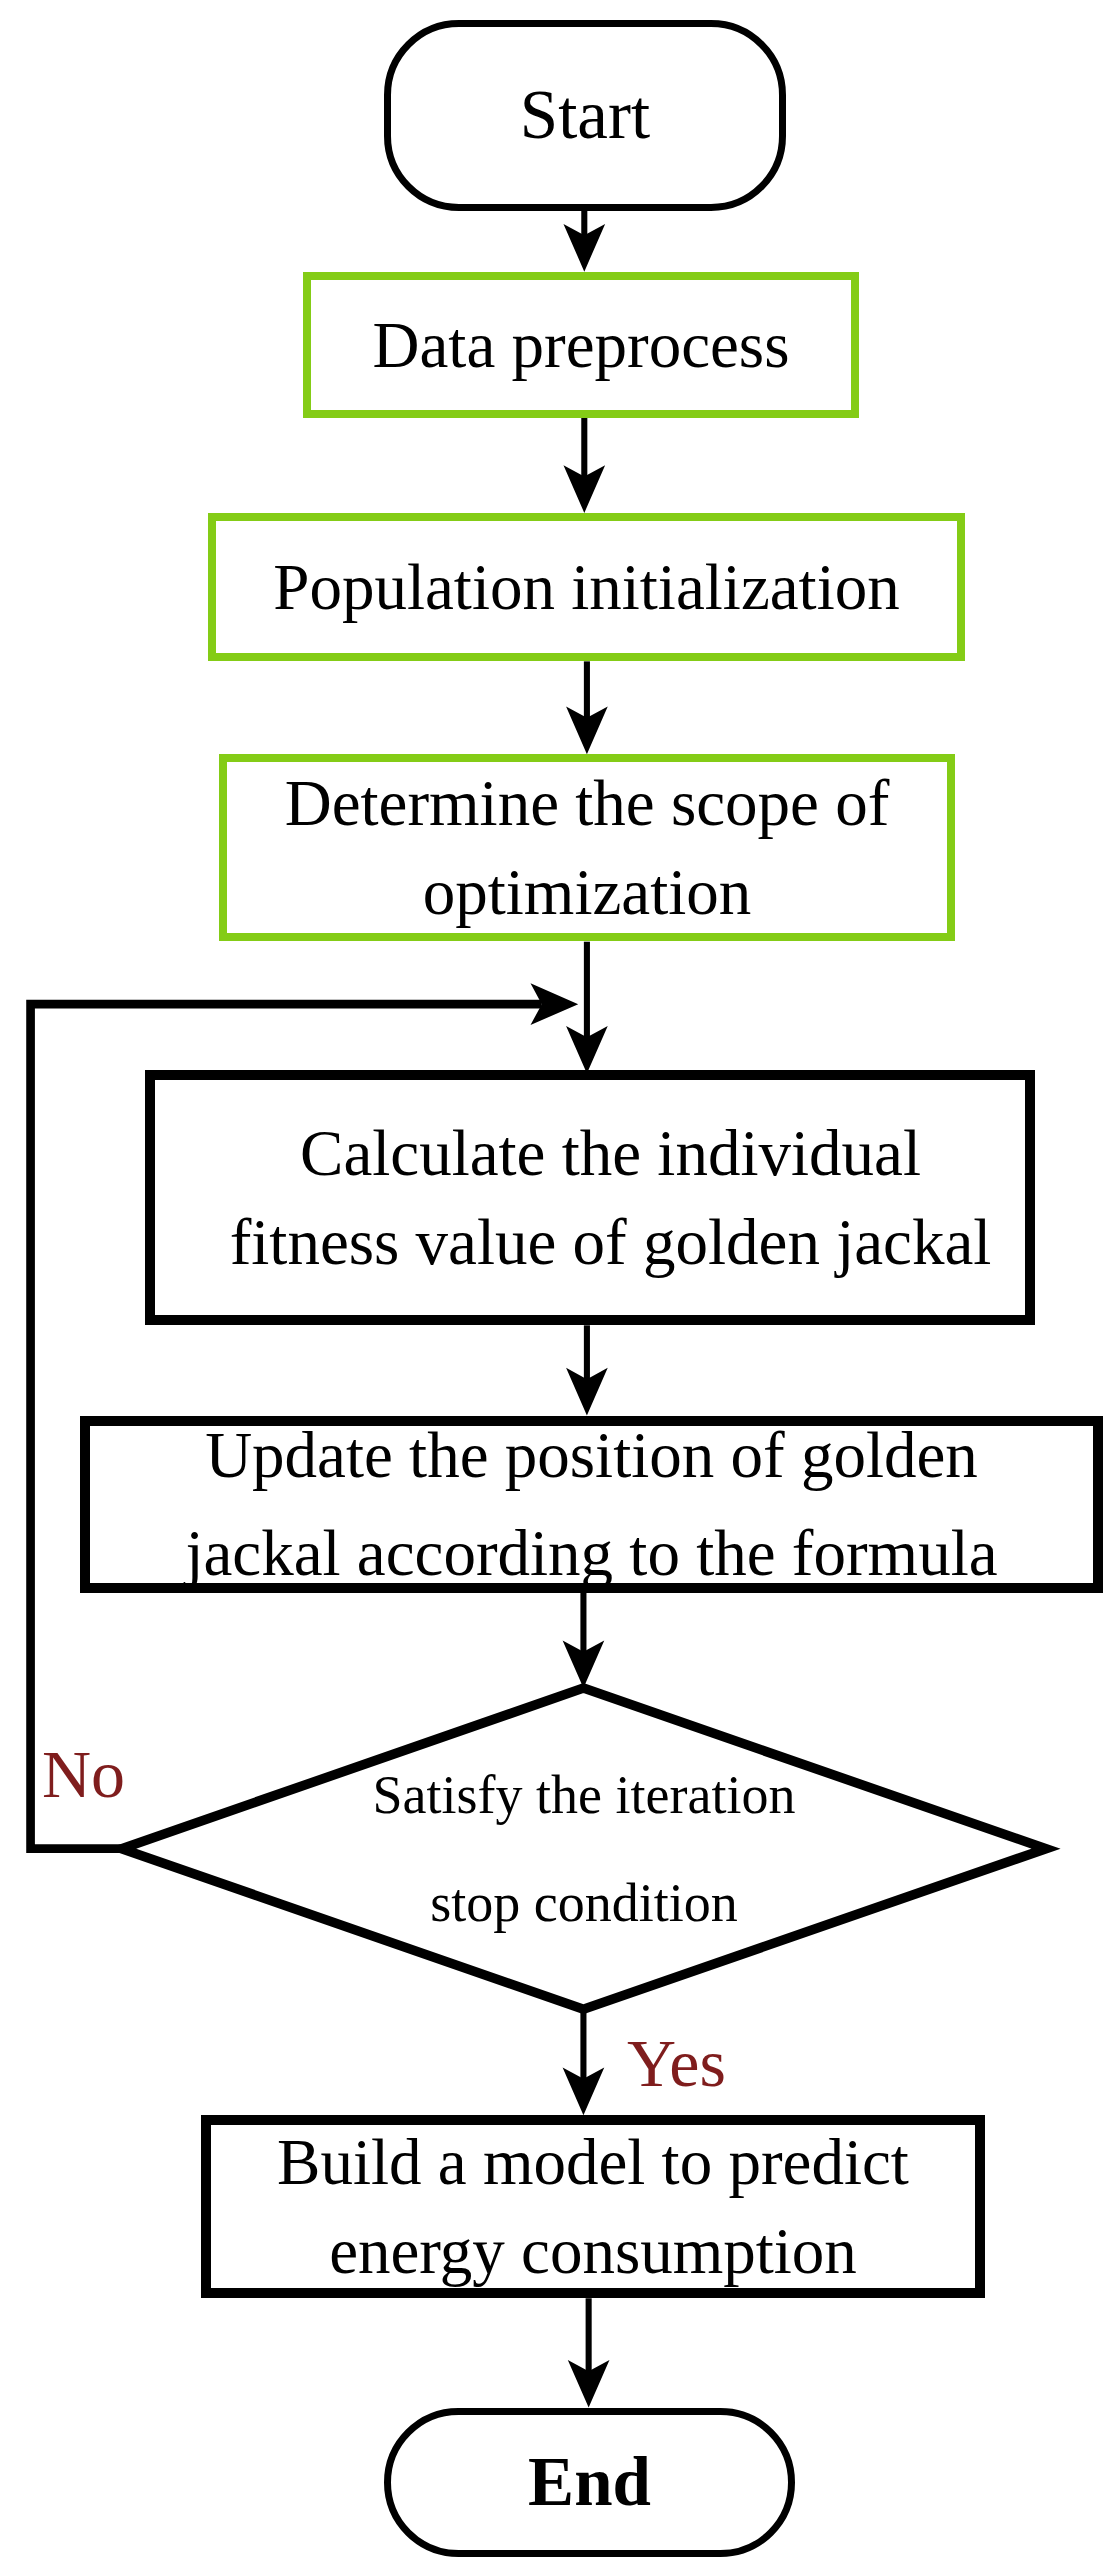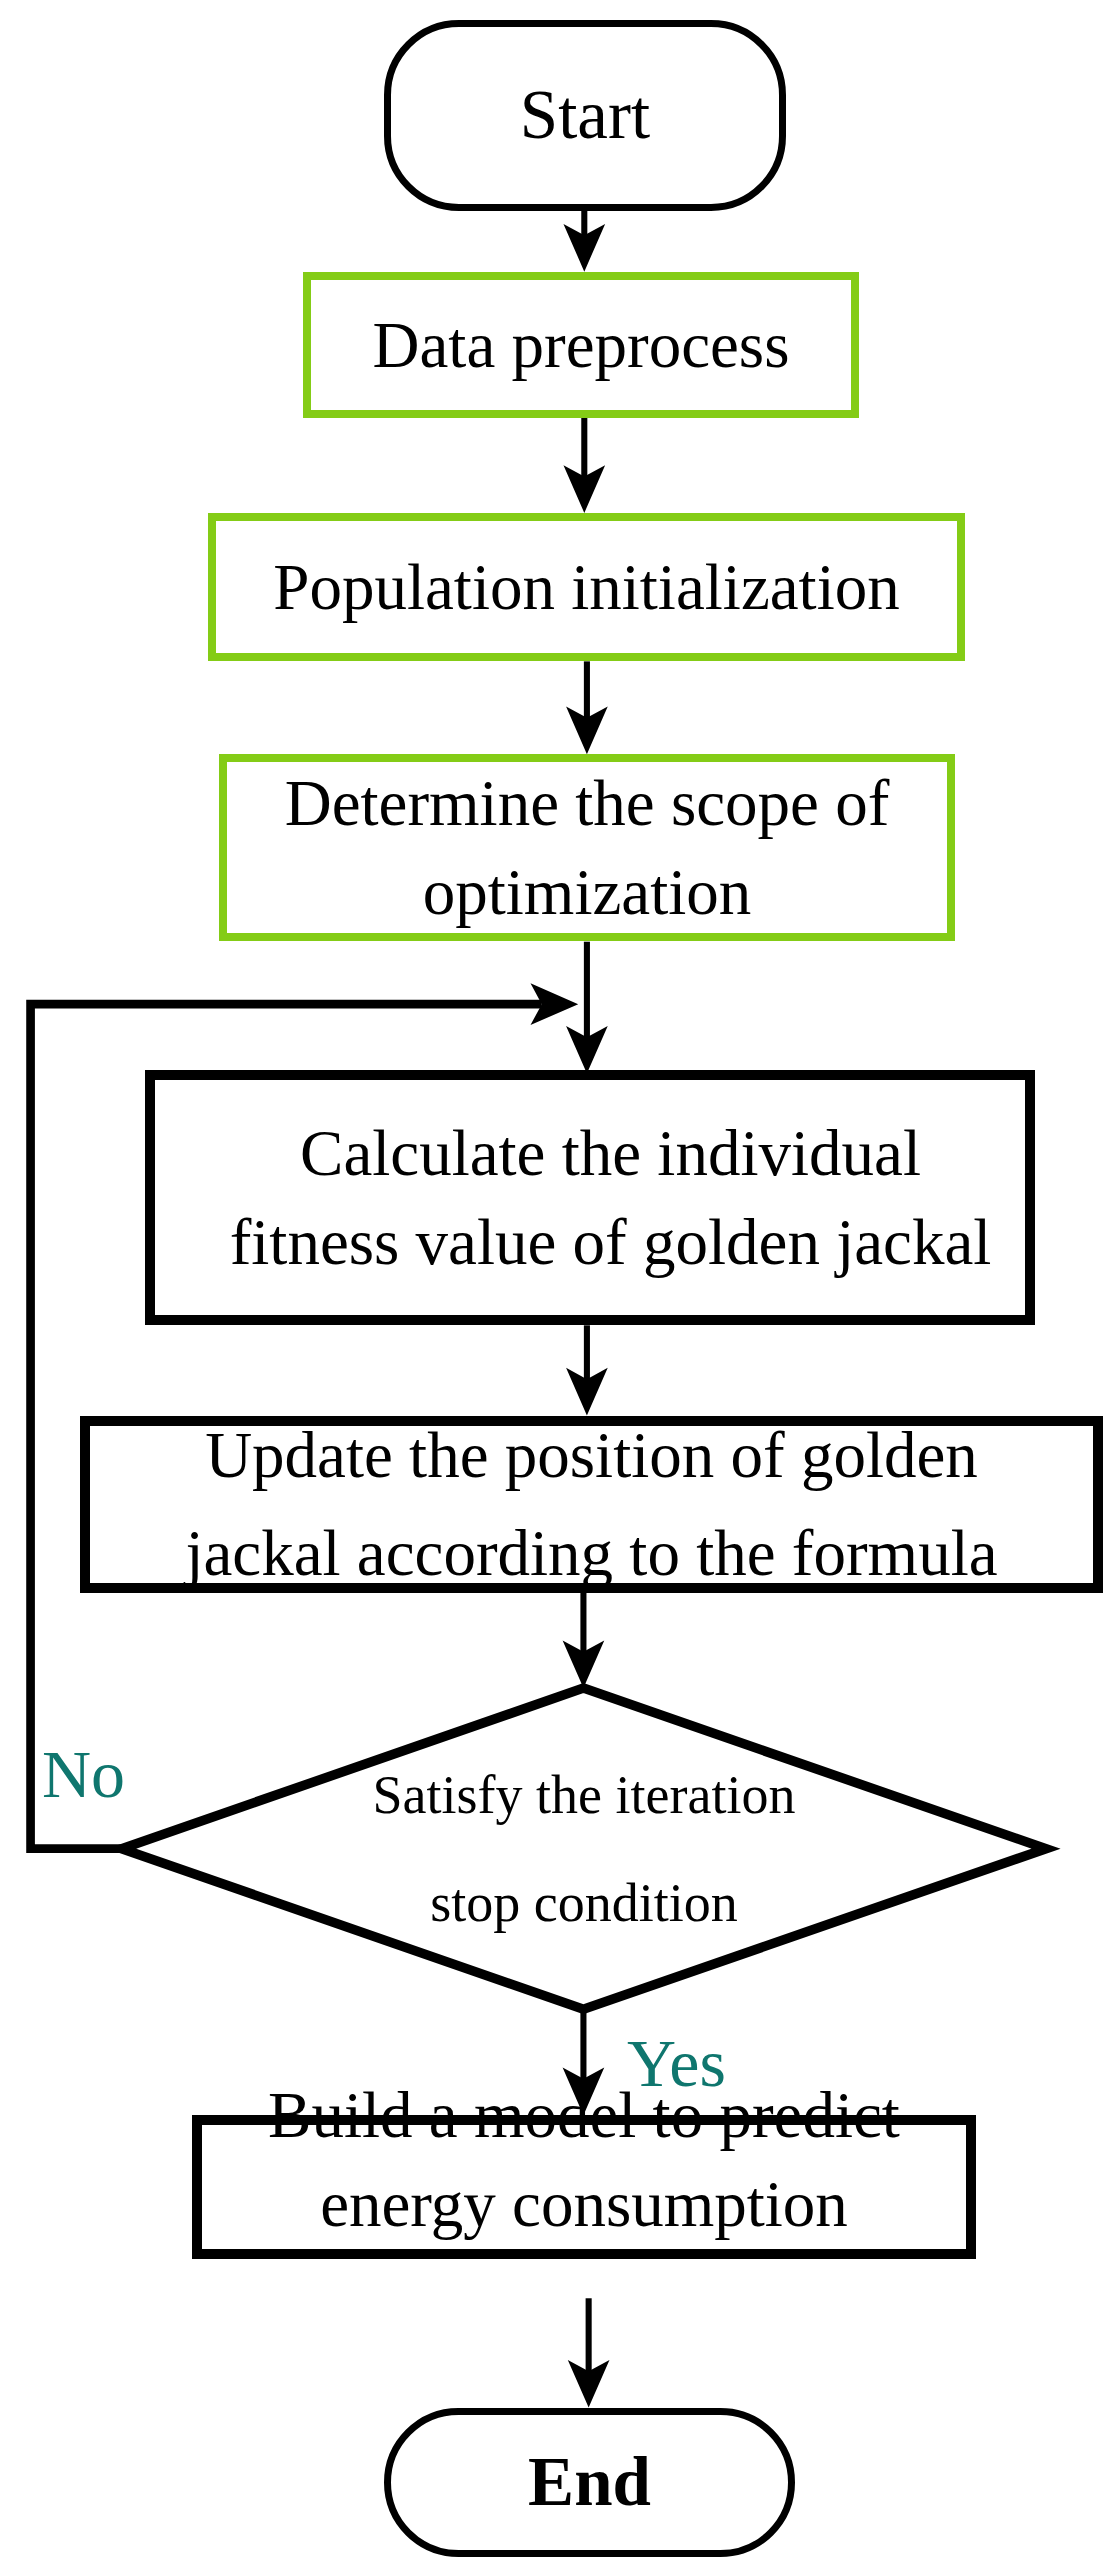--- a/index.html
+++ b/index.html
@@ -41,21 +41,21 @@
     text-align:center;background:transparent;
     font-size:54px;line-height:108px;
   }
   .decision-label .ln{display:block;white-space:nowrap;}
   .edge-label{
     position:absolute;
     font-size:68px;
     line-height:69px;
     white-space:nowrap;
     background:transparent;
-    color:#0f766e;
+    color:#7f1d1d;
   }
   .label-no{left:42px;top:1740px;}
   .label-yes{left:627px;top:2029px;}
 </style>
 </head>
 <body>
 
 <div class="canvas">
 
   <svg class="connectors" viewBox="0 0 1290 2968" xmlns="http://www.w3.org/2000/svg">
@@ -133,21 +133,21 @@
   <div class="node thick" style="left:80px;top:1416px;width:1023px;height:177px;gap:9px;">
     <span class="ln">Update the position of golden</span>
     <span class="ln">jackal according to the formula</span>
   </div>
 
   <div class="decision-label">
     <span class="ln">Satisfy the iteration</span>
     <span class="ln">stop condition</span>
   </div>
 
-  <div class="node thick" style="left:192px;top:2115px;width:784px;height:144px;justify-content:flex-end;">
+  <div class="node thick" style="left:201px;top:2115px;width:784px;height:183px;">
     <span class="ln">Build a model to predict</span>
     <span class="ln">energy consumption</span>
   </div>
 
   <div class="node terminator" style="left:384px;top:2408px;width:411px;height:149px;font-weight:bold;">
     <span class="ln">End</span>
   </div>
 
   <div class="edge-label label-no">No</div>
   <div class="edge-label label-yes">Yes</div>

